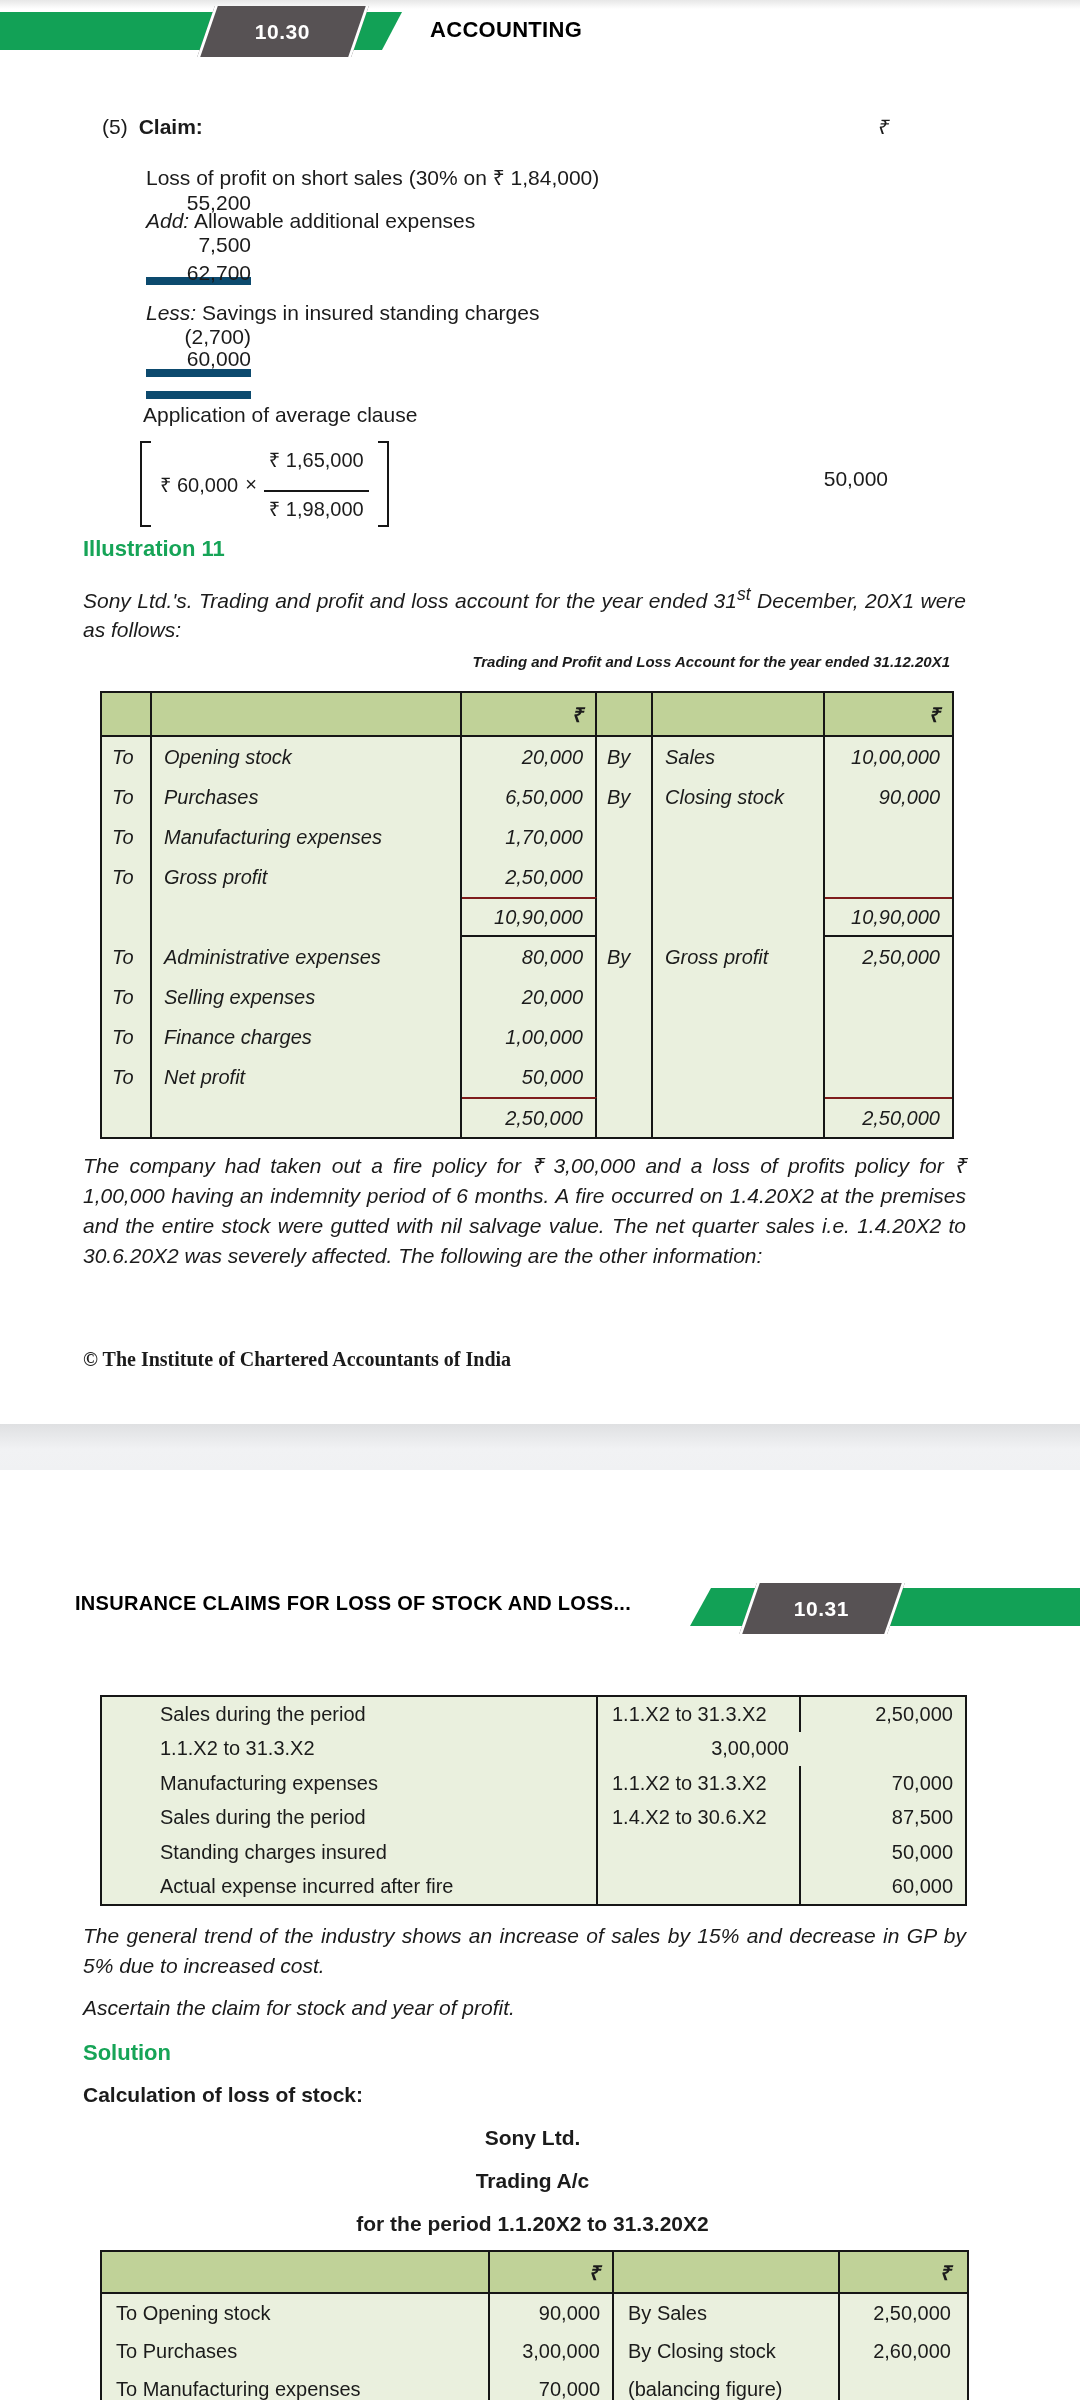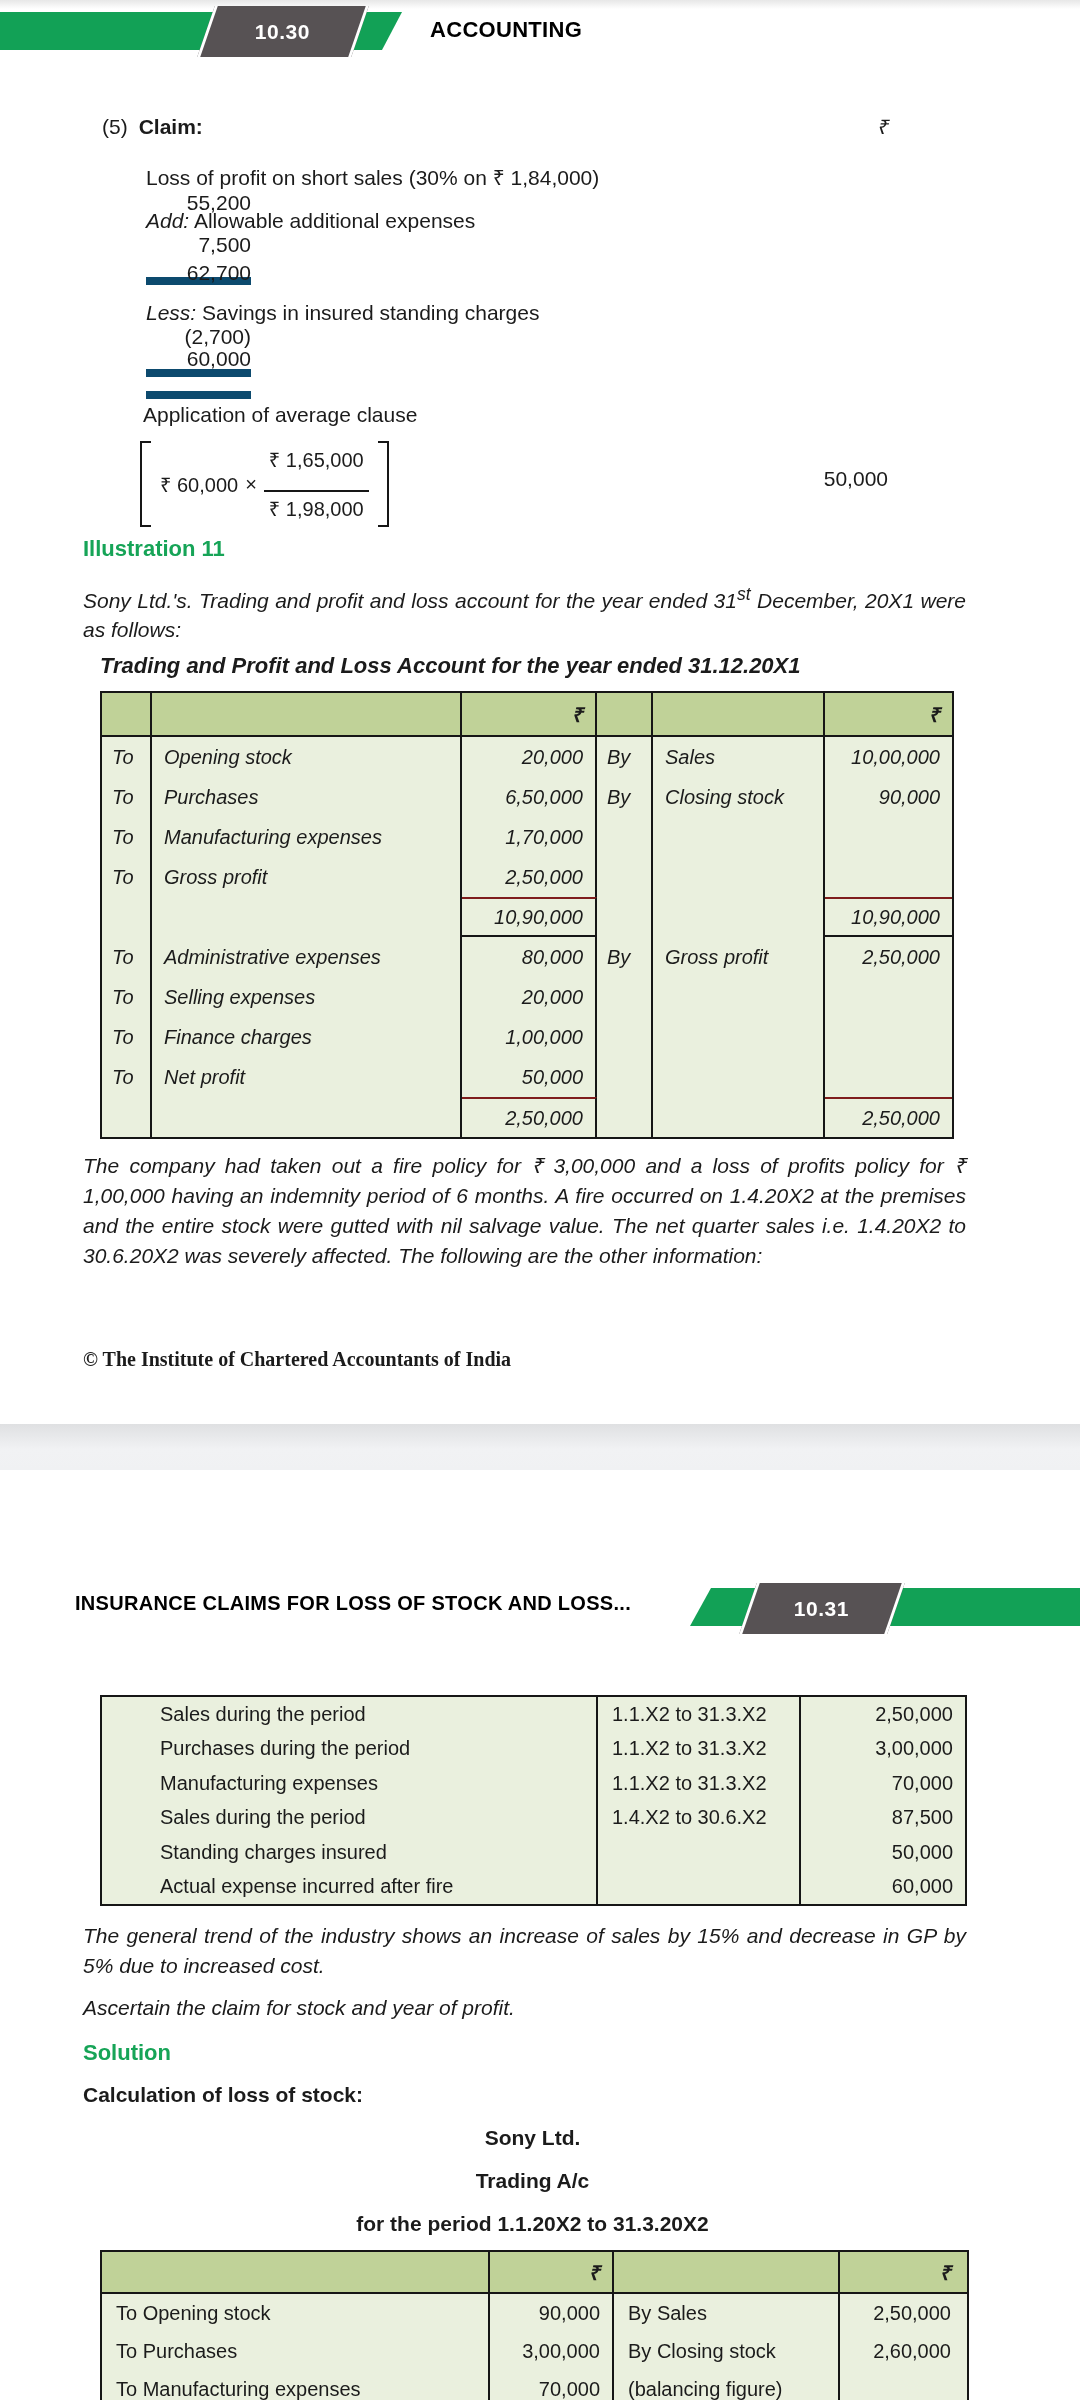--- a/index.html
+++ b/index.html
@@ -64,21 +64,21 @@
   
   .tbl{border:2px solid #161616;background:#eaf0de;}
   .trow{display:grid;}
   .thead{background:#c0d298;border-bottom:2.5px solid #161616;}
   .cell{border-right:2px solid #161616;display:flex;align-items:center;overflow:hidden;}
   .cell.last{border-right:none;}
   .cl{padding-left:12px;}
   .cr{justify-content:flex-end;padding-right:12px;}
   .rup{font-weight:bold;font-style:italic;font-size:20px;}
 
-  .t1title{left:100px;top:653px;width:850px;text-align:left;font-weight:bold;font-style:italic;font-size:22px;}
+  .t1title{left:100px;top:653px;width:850px;text-align:right;font-weight:bold;font-style:italic;font-size:15px;}
   .t1{left:100px;top:691px;width:850px;}
   .t1 .trow{grid-template-columns:50px 310px 135px 56px 172px 1fr;height:40px;font-style:italic;font-size:20px;}
   .t1 .thead{height:42px;}
   .t1 .c-to{padding-left:10px;}
   .t1 .tot-a{border-top:2px solid #7f1d1d;border-bottom:2px solid #161616;}
   .t1 .tot-a.nob{border-bottom:none;}
 
   .t2{left:100px;top:1695px;width:863px;}
   .t2 .trow{grid-template-columns:452px 203px 1fr;height:34.5px;font-size:20px;margin-left:44px;}
   .t2 .cl{padding-left:14px;}
@@ -250,21 +250,20 @@
     <span>10.31</span>
   </div>
 
   <div class="abs tbl t2">
     <div class="trow">
       <div class="cell cl">Sales during the period</div>
       <div class="cell cl">1.1.X2 to 31.3.X2</div>
       <div class="cell cr last">2,50,000</div>
     </div>
     <div class="trow">
-      <div class="cell cl">Purchases during the period</div>
       <div class="cell cl">1.1.X2 to 31.3.X2</div>
       <div class="cell cr last">3,00,000</div>
     </div>
     <div class="trow">
       <div class="cell cl">Manufacturing expenses</div>
       <div class="cell cl">1.1.X2 to 31.3.X2</div>
       <div class="cell cr last">70,000</div>
     </div>
     <div class="trow">
       <div class="cell cl">Sales during the period</div>

